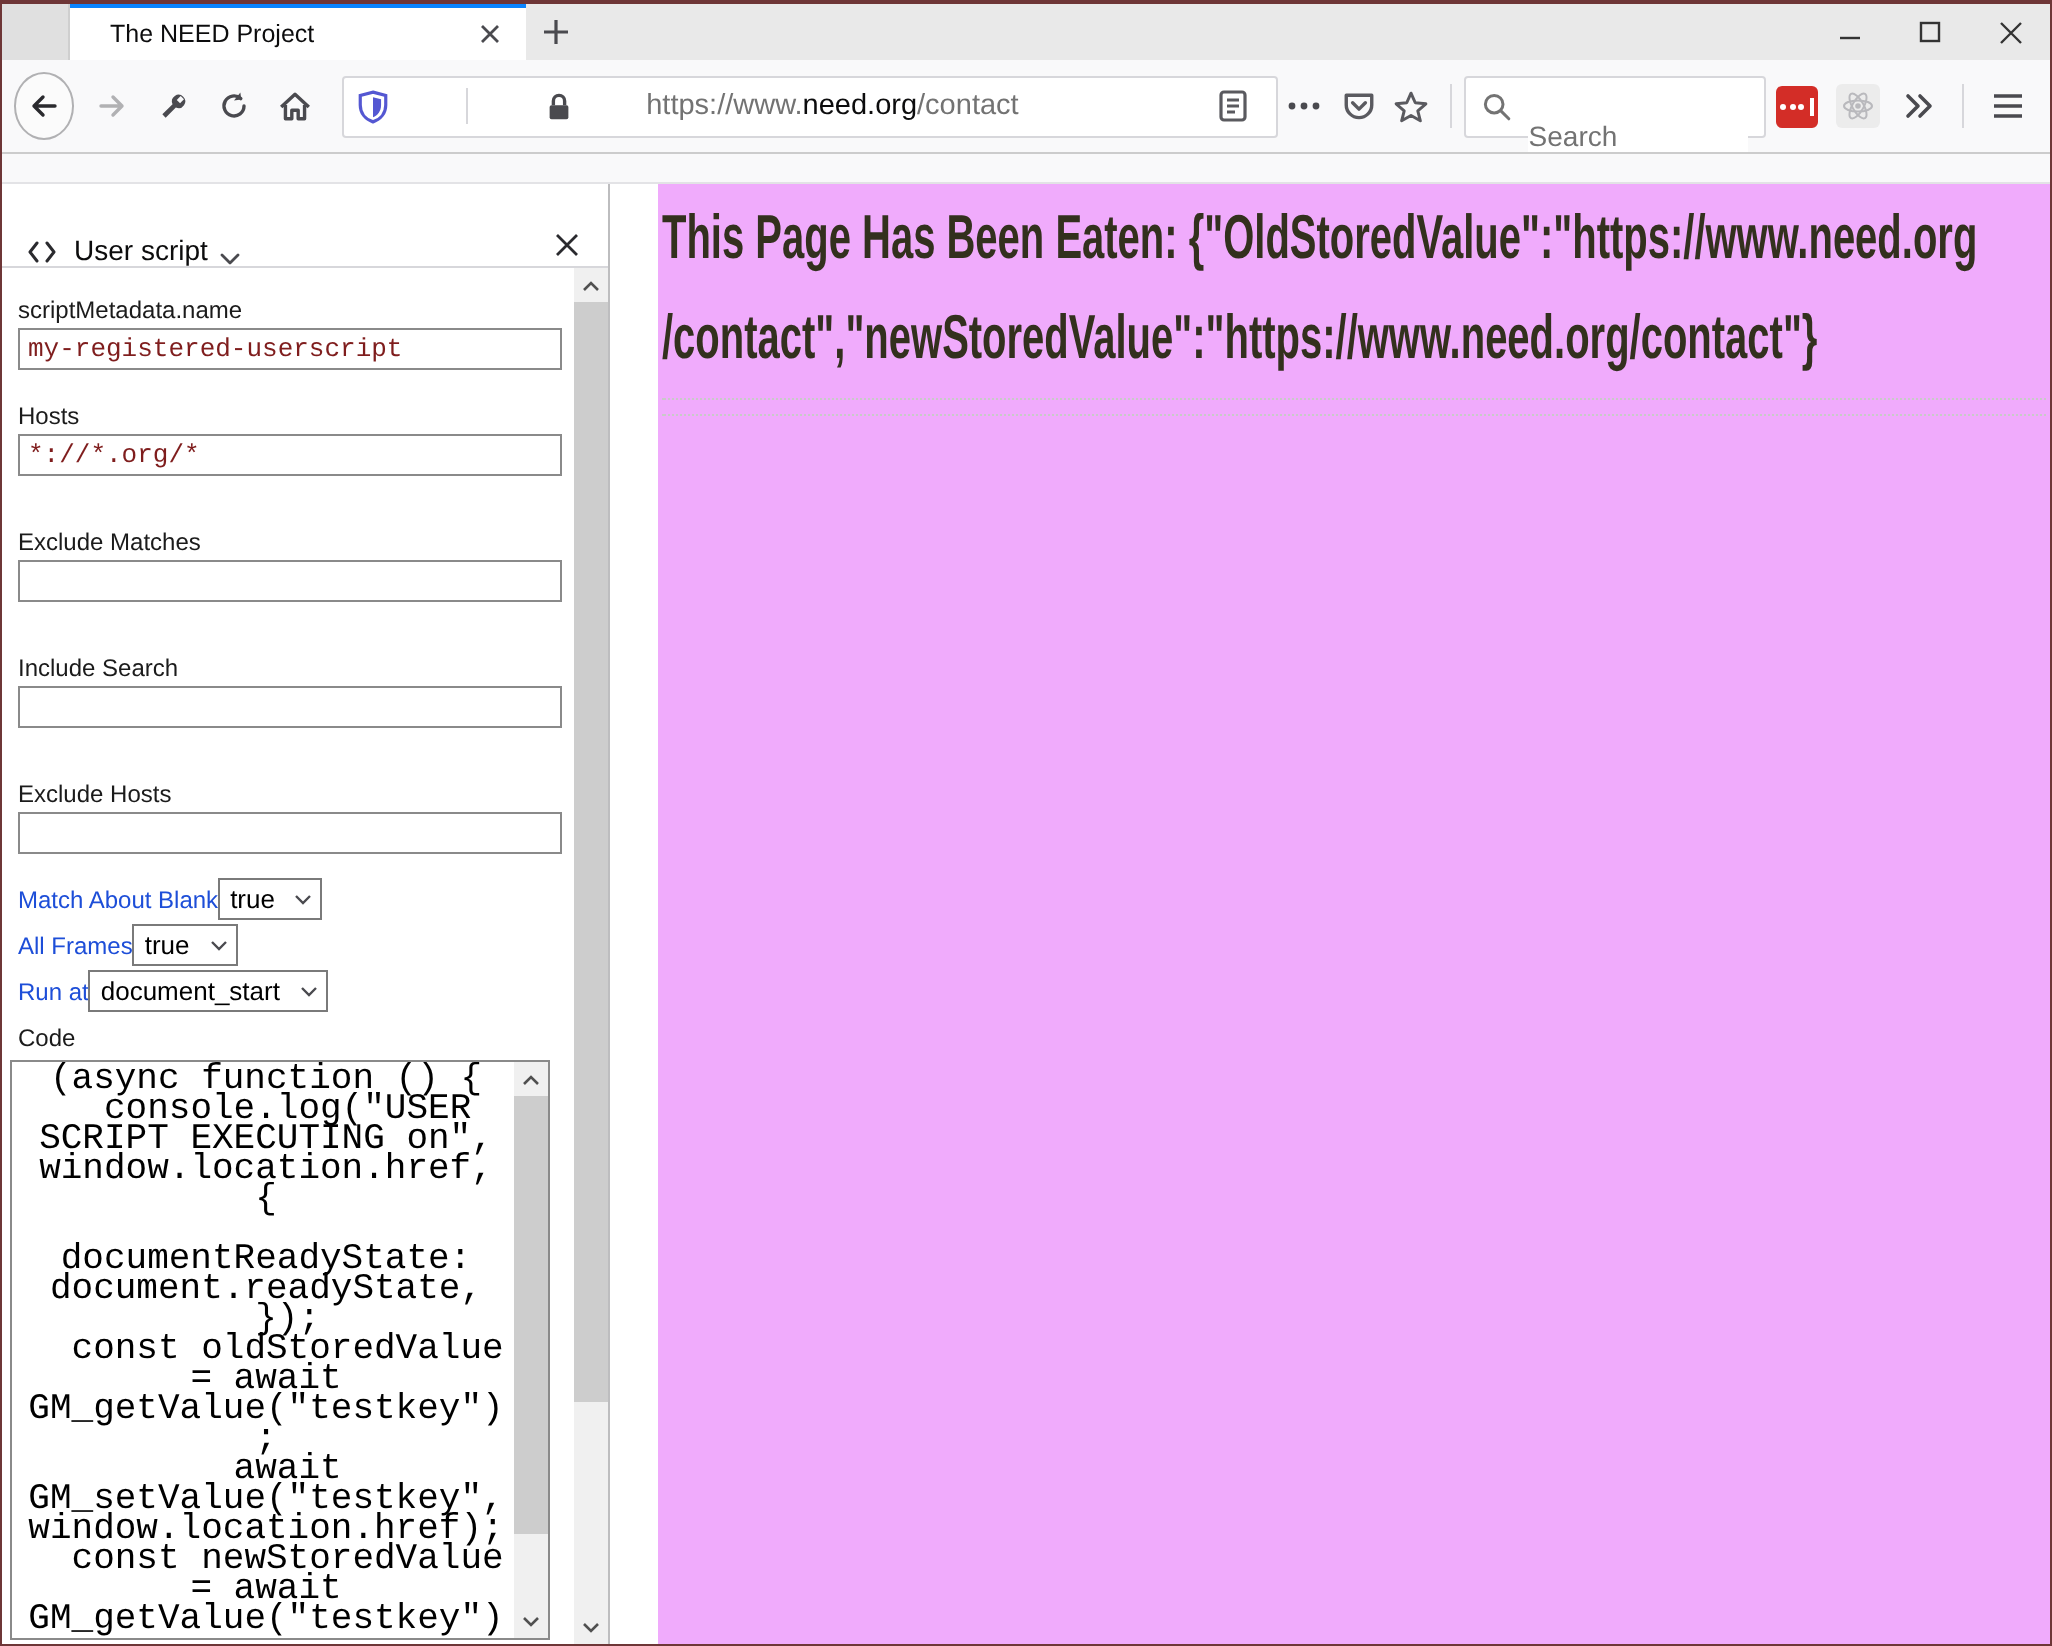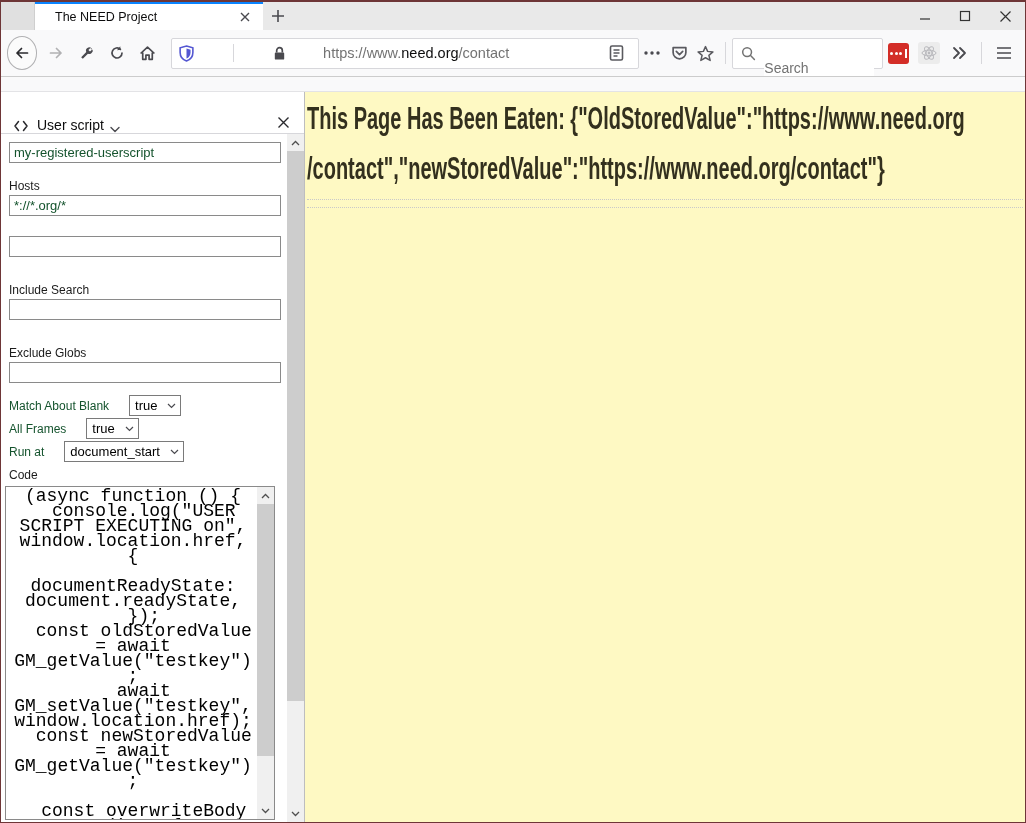--- a/index.html
+++ b/index.html
@@ -51,39 +51,39 @@
 
   .sidebar { width:304px; border-right:1px solid #bdbdbf; background:#fff; display:flex; flex-direction:column; min-height:0; }
   .sidebar-header { height:42px; display:flex; align-items:flex-end; padding:0 10px 0 12px; border-bottom:1px solid #d7d7db; flex:0 0 auto; }
   .sidebar-title { font-size:14px; color:#0c0c0d; margin:0 6px 0 8px; }
   .sidebar-spacer { flex:1; }
   .sidebar-close { width:22px; height:22px; display:flex; align-items:center; justify-content:center; }
 
   .sidebar-body { flex:1; display:flex; min-height:0; }
   .form-area { flex:1; padding:8px 6px 0 8px; display:flex; flex-direction:column; min-width:0; }
   .field-label { font-size:12px; color:#1b1b1b; margin:6px 0 2px 0; }
-  .field-input { width:272px; height:21px; border:1px solid #8a8a8a; font-size:13px; padding:1px 4px; font-family:Liberation Sans, sans-serif; color:#14532d; outline:none; background:#fff; }
+  .field-input { width:272px; height:21px; border:1px solid #8a8a8a; font-size:13px; padding:1px 4px; font-family:Liberation Mono, monospace; color:#7f1d1d; outline:none; background:#fff; }
   .field-gap { height:10px; }
   .select-row { display:flex; align-items:center; margin-top:2px; height:21px; }
-  .select-row .row-label { font-size:12px; color:#14532d; margin-right:20px; }
+  .select-row .row-label { font-size:12px; color:#1d4ed8; margin-right:0; }
   .fake-select { border:1px solid #7a7a7a; background:#fff; height:21px; display:inline-flex; align-items:center; padding:0 4px 0 5px; font-size:13px; color:#000; }
   .fake-select .chev { margin-left:10px; }
   .code-wrap { flex:1; position:relative; margin:2px 6px 2px -4px; border:1px solid #8a8a8a; background:#fff; min-height:0; }
   .code-text { position:absolute; inset:0; right:17px; border:none; outline:none; resize:none; overflow:hidden;
     font-family:"Liberation Mono","DejaVu Sans Mono",monospace; font-size:18px; line-height:15px; padding:2px 1px 2px 4px;
     white-space:pre-wrap; word-break:normal; color:#000;text-align:center; }
 
   
   .v-scroll { width:17px; background:#f0f0f0; display:flex; flex-direction:column; flex:0 0 auto; }
   .scroll-btn { height:17px; background:#f0f0f0; display:flex; align-items:center; justify-content:center; flex:0 0 auto; }
   .scroll-thumb { background:#cdcdcd; }
   .scroll-track { flex:1; }
   .code-scroll { position:absolute; top:0; right:0; bottom:0; width:17px; background:#f0f0f0; display:flex; flex-direction:column; }
 
-  .main { flex:1; background:#fef9c3; overflow:hidden; padding:2px 0 0 2px; }
+  .main { flex:1; background:#f0abfc; overflow:hidden; padding:2px 0 0 2px;margin-left:24px; }
   .eaten-heading { color:#33301e; font-weight:bold; font-size:31px; line-height:50px; margin-top:0; }
   .eaten-line { display:block; white-space:nowrap; transform:scaleX(0.645); transform-origin:0 50%; font-family:"Liberation Sans",sans-serif; }
   .dotted-line { border-top:1px dotted #c9c9c9; margin-right:2px; }
   .dotted-line.first { margin-top:5px; }
   .dotted-line.second { margin-top:7px; }
 
   svg { display:block; }
 </style>
 </head>
 <body>
@@ -264,38 +264,40 @@
         <span class="sidebar-close">
           <svg width="13" height="13" viewBox="0 0 13 13">
               <path d="M1.5 1.5 L11.5 11.5 M11.5 1.5 L1.5 11.5" stroke="#2a2a2e" stroke-width="1.4" fill="none"></path>
             </svg>
         </span>
       </div>
 
       <div class="sidebar-body">
         <div class="form-area">
 
+          <div class="field-label">scriptMetadata.name</div>
           <input class="field-input" value="my-registered-userscript" style="">
 
           <div class="field-gap"></div>
           <div class="field-label">Hosts</div>
           <input class="field-input" value="*://*.org/*" style="">
 
           <div class="field-gap"></div>
             <div class="field-gap"></div>
+          <div class="field-label">Exclude Matches</div>
           <input class="field-input" value="" style="">
 
           <div class="field-gap"></div>
             <div class="field-gap"></div>
           <div class="field-label">Include Search</div>
           <input class="field-input" value="" style="">
 
           <div class="field-gap"></div>
             <div class="field-gap"></div>
-          <div class="field-label">Exclude Globs</div>
+          <div class="field-label">Exclude Hosts</div>
           <input class="field-input" value="" style="">
 
           <div class="field-gap"></div>
           <div class="select-row">
             <span class="row-label">Match About Blank</span>
             <span class="fake-select">
               <span>true</span>
               <span class="chev">
                   <svg width="9" height="6" viewBox="0 0 9 6">
                     <path d="M1 1 L4.5 4.5 L8 1" stroke="#4a4a4f" stroke-width="1.2" fill="none"></path>

